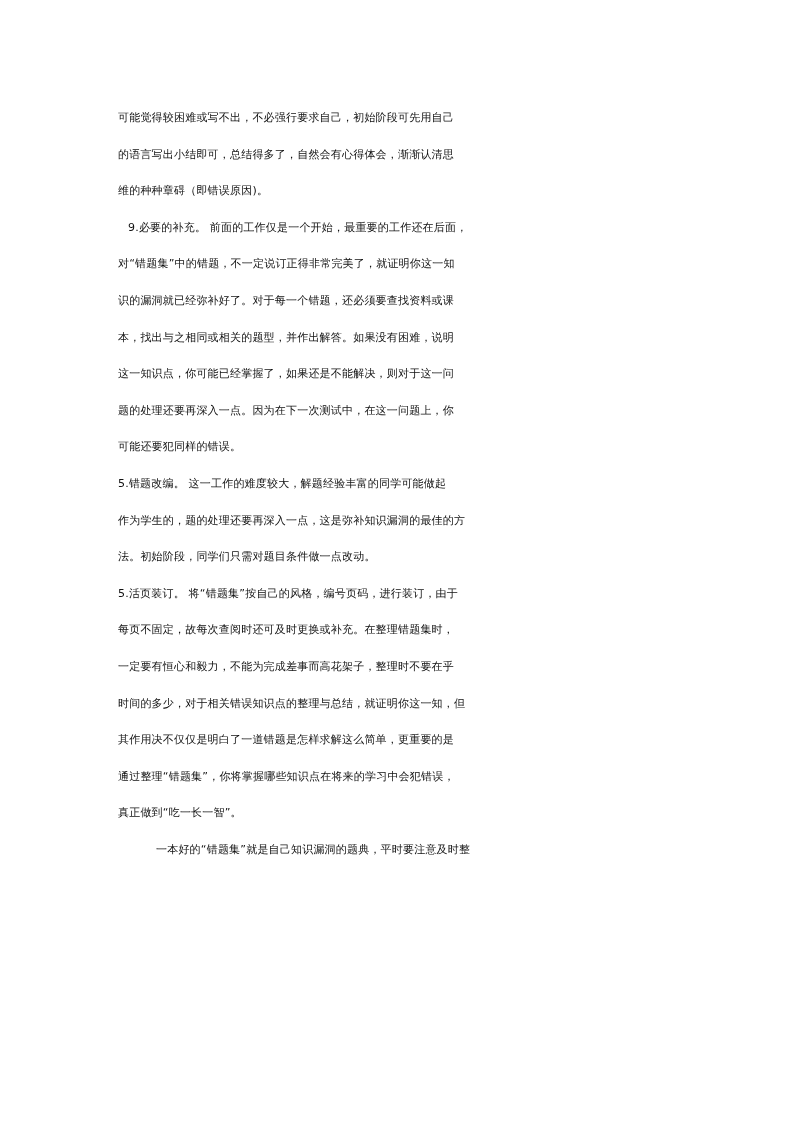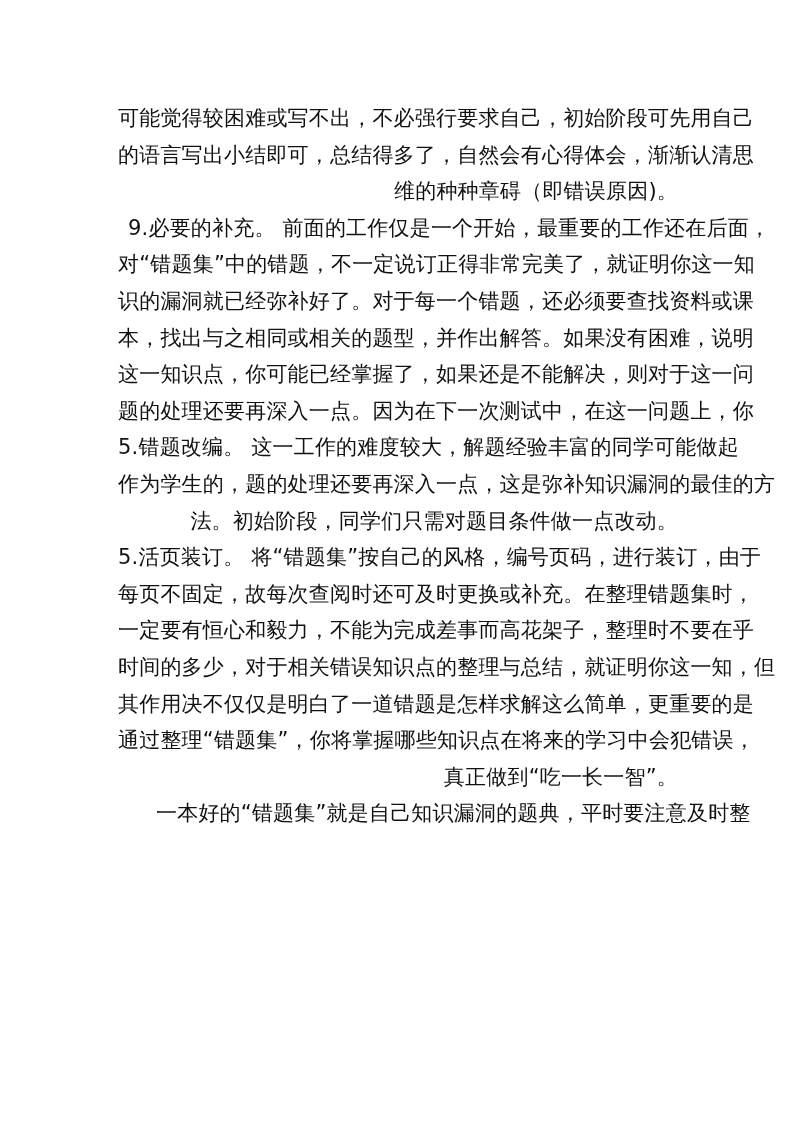--- a/index.html
+++ b/index.html
@@ -1,38 +1,39 @@
 <!DOCTYPE html>
 <html><head>
 <meta charset="utf-8">
 <style>
   html, body { margin: 0; padding: 0; background: #ffffff; }
   body { width: 793px; height: 1122px; position: relative; overflow: hidden;
          font-family: "DejaVu Sans", "Liberation Sans", sans-serif; color: #111; }
   .page { position: absolute; left: 0; top: 0; width: 793px; height: 1122px; background: #fff; }
   .content { position: absolute; left: 118px; top: 100px; width: 560px; }
-  .line { height: 36.6px; line-height: 36.6px; font-size: 21px; white-space: nowrap;
-          letter-spacing: 0.2px; text-align: right; }
+  .line { height: 36.6px; line-height: 36.6px; font-size: 11px; white-space: nowrap;
+          letter-spacing: 0.2px; }
   .indent1 { padding-left: 10px; }
   .indent2 { padding-left: 38px; }
 </style>
 </head>
 <body>
 
 <div class="page">
   <div class="content">
     <div class="line">可能觉得较困难或写不出，不必强行要求自己，初始阶段可先用自己</div>
     <div class="line">的语言写出小结即可，总结得多了，自然会有心得体会，渐渐认清思</div>
     <div class="line">维的种种章碍（即错误原因)。</div>
     <div class="line indent1">9.必要的补充。 前面的工作仅是一个开始，最重要的工作还在后面，</div>
     <div class="line">对“错题集”中的错题，不一定说订正得非常完美了，就证明你这一知</div>
     <div class="line">识的漏洞就已经弥补好了。对于每一个错题，还必须要查找资料或课</div>
     <div class="line">本，找出与之相同或相关的题型，并作出解答。如果没有困难，说明</div>
     <div class="line">这一知识点，你可能已经掌握了，如果还是不能解决，则对于这一问</div>
     <div class="line">题的处理还要再深入一点。因为在下一次测试中，在这一问题上，你</div>
+    <div class="line">可能还要犯同样的错误。</div>
     <div class="line">5.错题改编。  这一工作的难度较大，解题经验丰富的同学可能做起</div>
     <div class="line">作为学生的，题的处理还要再深入一点，这是弥补知识漏洞的最佳的方</div>
     <div class="line">法。初始阶段，同学们只需对题目条件做一点改动。</div>
     <div class="line">5.活页装订。 将“错题集”按自己的风格，编号页码，进行装订，由于</div>
     <div class="line">每页不固定，故每次查阅时还可及时更换或补充。在整理错题集时，</div>
     <div class="line">一定要有恒心和毅力，不能为完成差事而高花架子，整理时不要在乎</div>
     <div class="line">时间的多少，对于相关错误知识点的整理与总结，就证明你这一知，但</div>
     <div class="line">其作用决不仅仅是明白了一道错题是怎样求解这么简单，更重要的是</div>
     <div class="line">通过整理“错题集”，你将掌握哪些知识点在将来的学习中会犯错误，</div>
     <div class="line">真正做到“吃一长一智”。</div>

